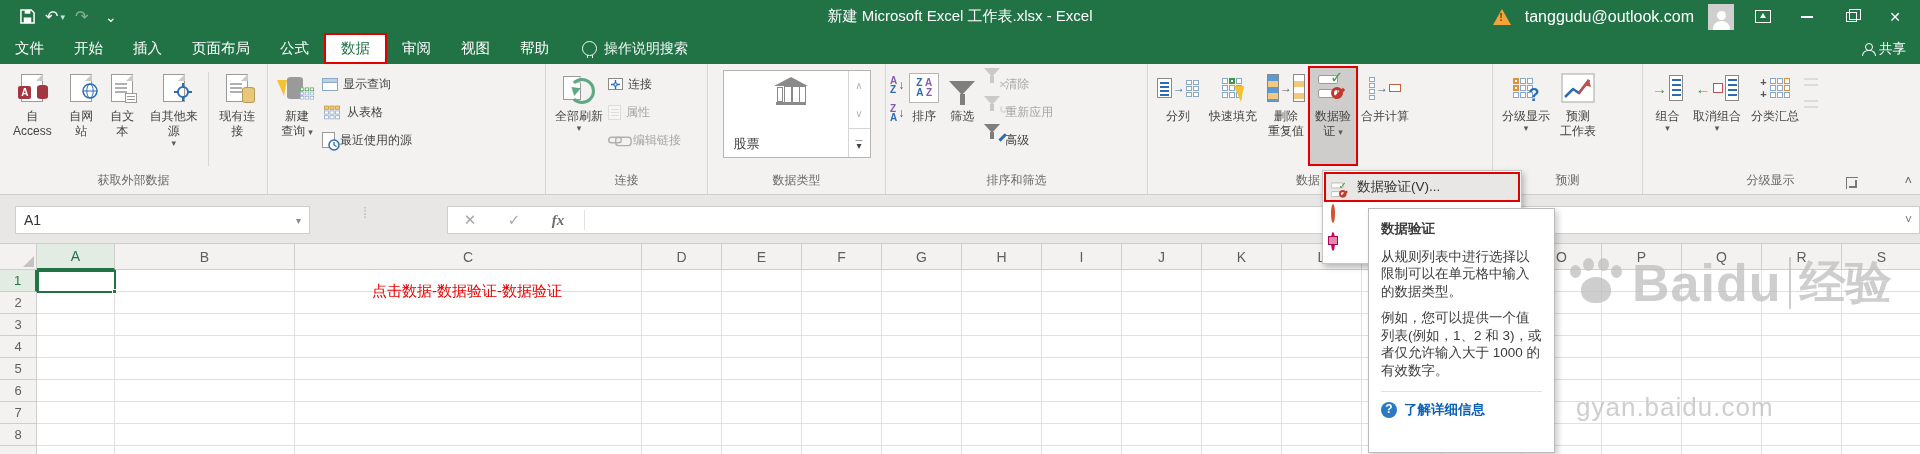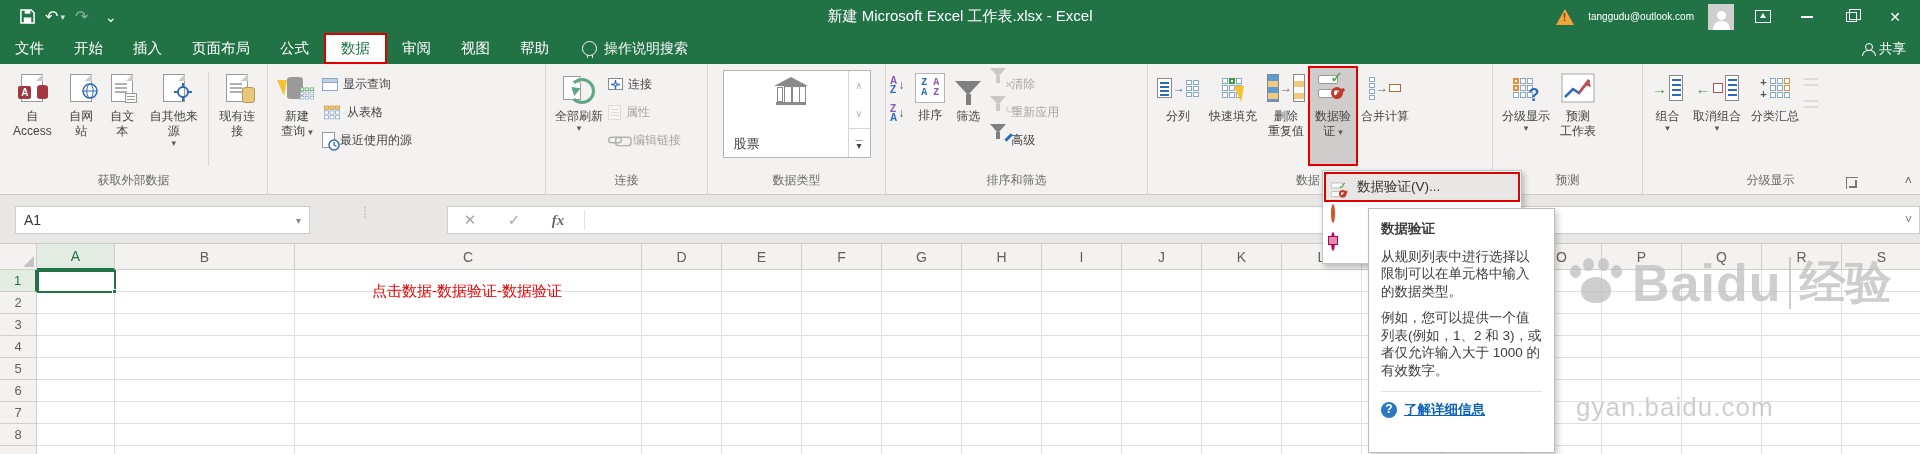--- a/index.html
+++ b/index.html
@@ -7,21 +7,21 @@
   body { font-family:"Liberation Sans","DejaVu Sans",sans-serif; font-size:12px; color:#444; background:#fff; position:relative; }
 
   
   .titlebar { position:absolute; left:0; top:0; width:1920px; height:33px; background:#217346; display:flex; align-items:center; color:#fff; }
   .qat { display:flex; align-items:center; gap:10px; padding-left:20px; }
   .qat-btn { display:flex; align-items:center; gap:2px; cursor:pointer; }
   .tb-title { position:absolute; left:0; right:0; text-align:center; font-size:15px; color:#fff; pointer-events:none; }
   .tb-right { position:absolute; right:0; top:0; height:33px; display:flex; align-items:center; gap:14px; padding-right:10px; }
   .warn-tri { width:0; height:0; border-left:9px solid transparent; border-right:9px solid transparent; border-bottom:16px solid #f2a33a; position:relative; }
   .warn-tri span { position:absolute; left:-2.5px; top:2px; color:#7a4b00; font-size:11px; font-weight:bold; }
-  .account { font-size:10px; color:#fff; }
+  .account { font-size:16px; color:#fff; }
   .avatar { width:26px; height:26px; background:#cfcfcf; display:flex; align-items:flex-end; justify-content:center; overflow:hidden; }
   .avatar .head { width:9px; height:9px; border-radius:50%; background:#fff; position:absolute; margin-bottom:10px; }
   .avatar .bodyshape { width:17px; height:9px; border-radius:8px 8px 0 0; background:#fff; }
   .winbtn { width:30px; height:26px; display:flex; align-items:center; justify-content:center; font-size:14px; cursor:pointer; }
   .ribopt { width:16px; height:13px; border:1px solid #fff; position:relative; }
   .ribopt:after { content:""; position:absolute; left:4px; top:2px; width:0; height:0; border-left:3px solid transparent; border-right:3px solid transparent; border-bottom:5px solid #fff; }
   .restore-ico { width:11px; height:10px; border:1px solid #fff; position:relative; background:transparent; }
   .restore-ico:before { content:""; position:absolute; left:2px; top:-4px; width:10px; height:9px; border:1px solid #fff; }
   .minim { width:12px; border-top:2px solid #fff; }
 
@@ -134,21 +134,21 @@
   .oval-red { width:16px; height:11px; border:2px solid #d0542c; border-radius:50%; margin-top:3px; }
   .oval-erase { width:14px; height:10px; border:2px solid #c06; border-radius:50%; margin-top:4px; position:relative; }
   .oval-erase:after { content:""; position:absolute; right:-5px; top:2px; width:8px; height:7px; background:#e48aa8; border:1px solid #a05; }
 
   
   .supertip { position:absolute; left:1368px; top:208px; width:187px; height:245px; background:#fff; border:1px solid #bdbbb9; box-shadow:3px 3px 6px rgba(0,0,0,.2); z-index:50; padding:11px 12px 8px 12px; font-size:13.5px; line-height:17.5px; color:#3c3c3c; }
   .supertip .tt-title { font-weight:bold; margin-bottom:10px; }
   .supertip .tt-p { margin-bottom:9px; }
   .tt-linkrow { border-top:1px solid #e2e0de; margin-top:12px; padding-top:9px; display:flex; align-items:center; gap:7px; }
   .tt-q { width:16px; height:16px; border-radius:50%; background:#2b79c2; color:#fff; font-size:12px; font-weight:bold; display:flex; align-items:center; justify-content:center; flex:none; }
-  .tt-link { color:#0b61b8; font-weight:bold; font-size:13.5px; cursor:pointer;text-decoration:underline; }
+  .tt-link { color:#0b61b8; font-weight:bold; font-size:13.5px; cursor:pointer; }
 
   
   .watermark { position:absolute; z-index:60; color:rgba(190,190,190,.75); pointer-events:none; }
   .wm-logo { left:1568px; top:252px; display:flex; align-items:center; gap:8px; }
   .wm-brand { font-size:52px; font-weight:bold; letter-spacing:1px;text-align:right; }
   .wm-sep { width:2px; height:52px; background:rgba(190,190,190,.75); }
   .wm-cn { font-size:46px; font-weight:bold; }
   .wm-url { left:1576px; top:392px; font-size:26px; letter-spacing:1px; }
   .paw { position:relative; width:56px; height:56px; }
   .paw .pad { position:absolute; left:13px; top:22px; width:30px; height:26px; border-radius:50% 50% 45% 45%; background:rgba(190,190,190,.75); }
@@ -422,21 +422,21 @@
           <span style="color:#555;">↓</span>
         </div>
         <div class="sortAZ">
           <span class="ltrs">
               <span style="color:#8a58b0">Z</span>
               <span style="color:#2b6cb5">A</span>
             </span>
           <span style="color:#555;">↓</span>
         </div>
       </div>
-      <div class="bigbtn" style="margin-left:6px;font-family:Liberation Mono, monospace;">
+      <div class="bigbtn" style="margin-left:0;">
         <span class="bicon">
             <span class="sortbox">
               <span class="r1"><span>Z</span> <span style="color:#8a58b0">A</span></span>
               <span class="r2"><span style="color:#2b6cb5">A</span> <span>Z</span></span>
             </span>
           </span>
         <span>排序</span>
       </div>
       <div class="bigbtn">
         <span class="bicon">

